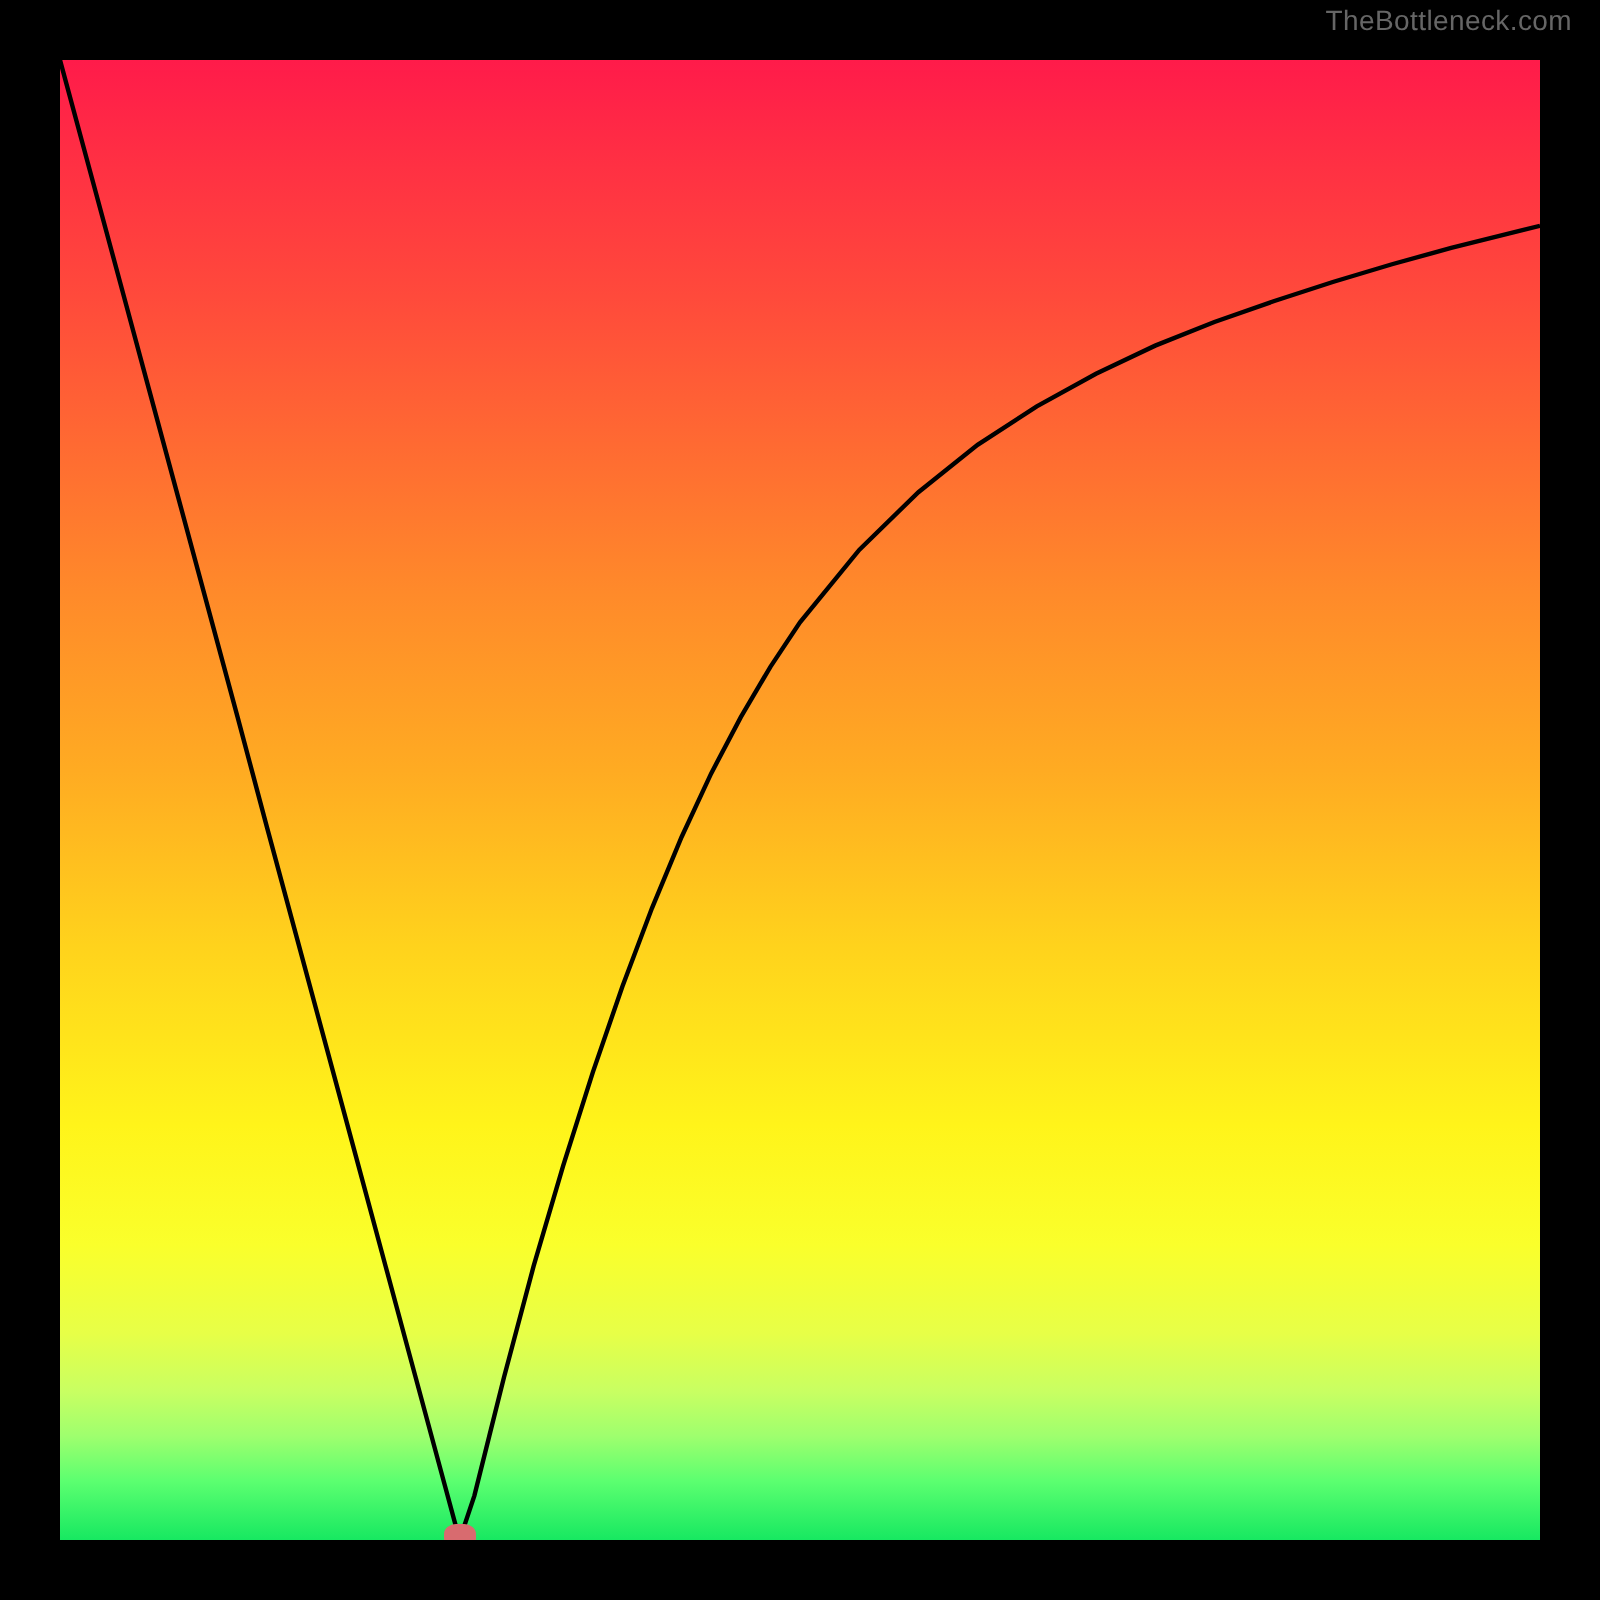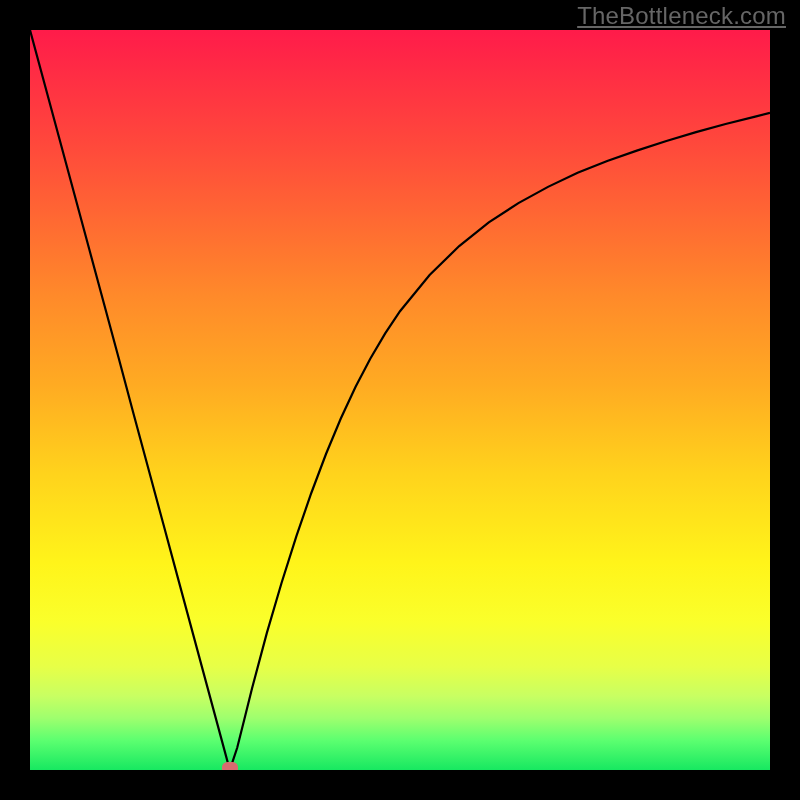--- a/index.html
+++ b/index.html
@@ -15,25 +15,24 @@
     position: relative;
     width: 800px;
     height: 800px;
     background: #000;
   }
   .watermark {
     position: absolute;
     top: 2px;
     right: 14px;
     color: #666;
-    font-size: 24px;
+    font-size: 14px;
     letter-spacing: 0.2px;
     font-weight: 500;
     user-select: none;
-    text-decoration: underline;
   }
   .plot-area {
     position: absolute;
     left: 30px;
     top: 30px;
     width: 740px;
     height: 740px;
     overflow: hidden;
   }
   .gradient {

